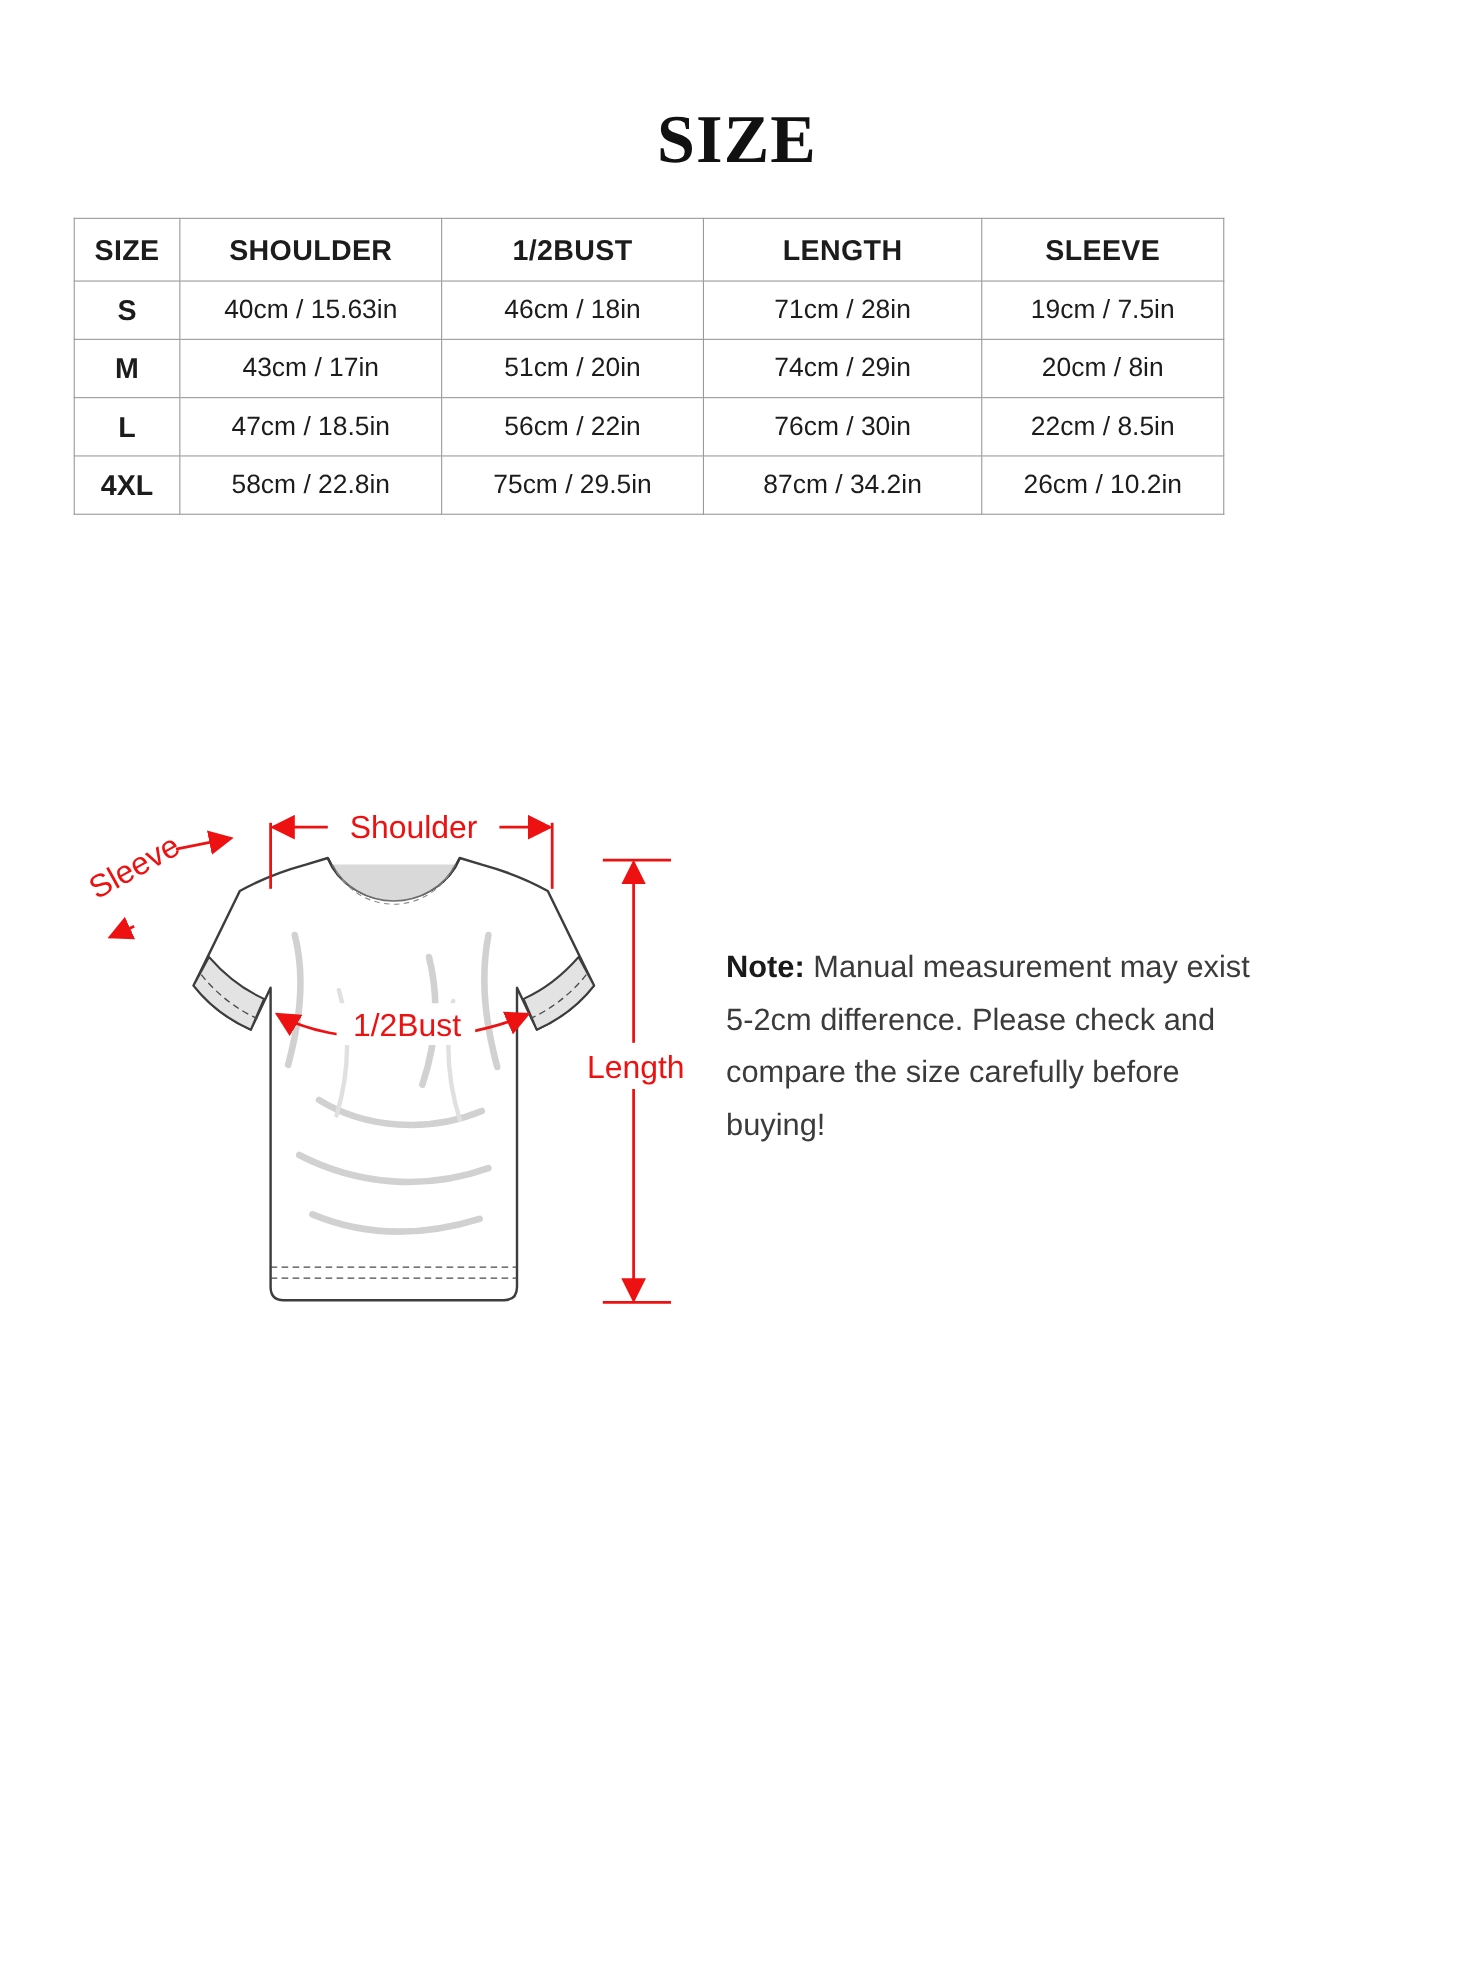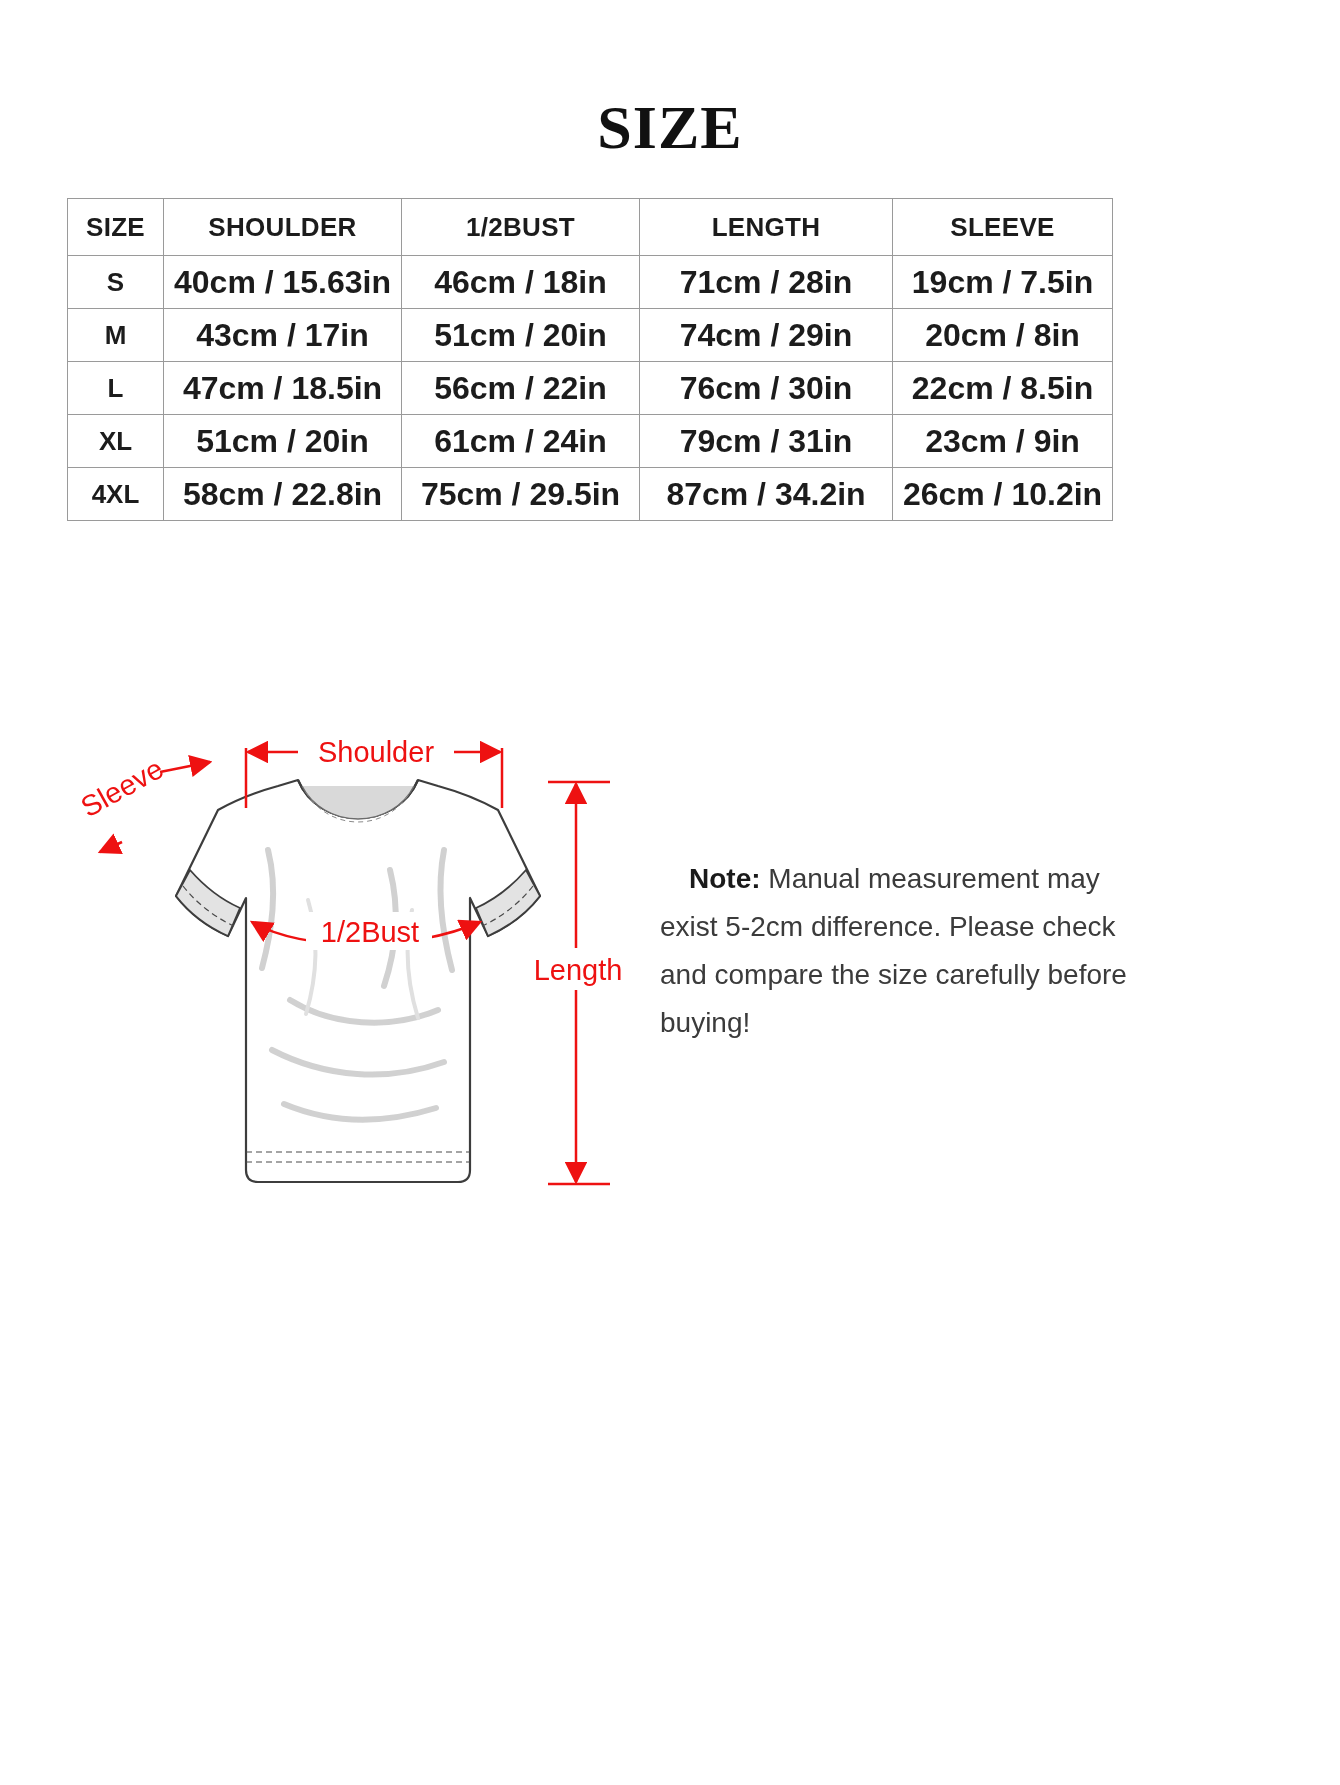--- a/index.html
+++ b/index.html
@@ -38,22 +38,22 @@
     left: 67px;
     width: 1045px;
     border-collapse: collapse;
     table-layout: fixed;
   }
   .size-table td, .size-table th {
     border: 1px solid #9a9a9a;
     text-align: center;
     vertical-align: middle;
     height: 52px;
-    font-size: 32px;
-    font-weight: 700;
+    font-size: 24px;
+    font-weight: 400;
     color: #1c1c1c;
     padding: 0;
   }
   .size-table thead th {
     font-size: 26px;
     font-weight: 700;
     height: 56px;
     letter-spacing: 0.3px;
   }
   .size-table tbody td.sizecol {
@@ -82,21 +82,20 @@
     top: 855px;
     left: 660px;
     width: 500px;
     font-size: 28px;
     line-height: 1.72;
     color: #3b3b3b;
   }
   .note b {
     color: #1a1a1a;
     font-weight: 700;
-    margin-left: 29px;
   }
 </style>
 </head>
 <body>
 
 <div class="title">SIZE</div>
 
 <table class="size-table">
   <colgroup>
     <col class="col-size">
@@ -128,27 +127,20 @@
       <td>51cm / 20in</td>
       <td>74cm / 29in</td>
       <td>20cm / 8in</td>
     </tr>
     <tr>
       <td class="sizecol">L</td>
       <td>47cm / 18.5in</td>
       <td>56cm / 22in</td>
       <td>76cm / 30in</td>
       <td>22cm / 8.5in</td>
-    </tr>
-    <tr>
-      <td class="sizecol">XL</td>
-      <td>51cm / 20in</td>
-      <td>61cm / 24in</td>
-      <td>79cm / 31in</td>
-      <td>23cm / 9in</td>
     </tr>
     <tr>
       <td class="sizecol">4XL</td>
       <td>58cm / 22.8in</td>
       <td>75cm / 29.5in</td>
       <td>87cm / 34.2in</td>
       <td>26cm / 10.2in</td>
     </tr>
   </tbody>
 </table>

